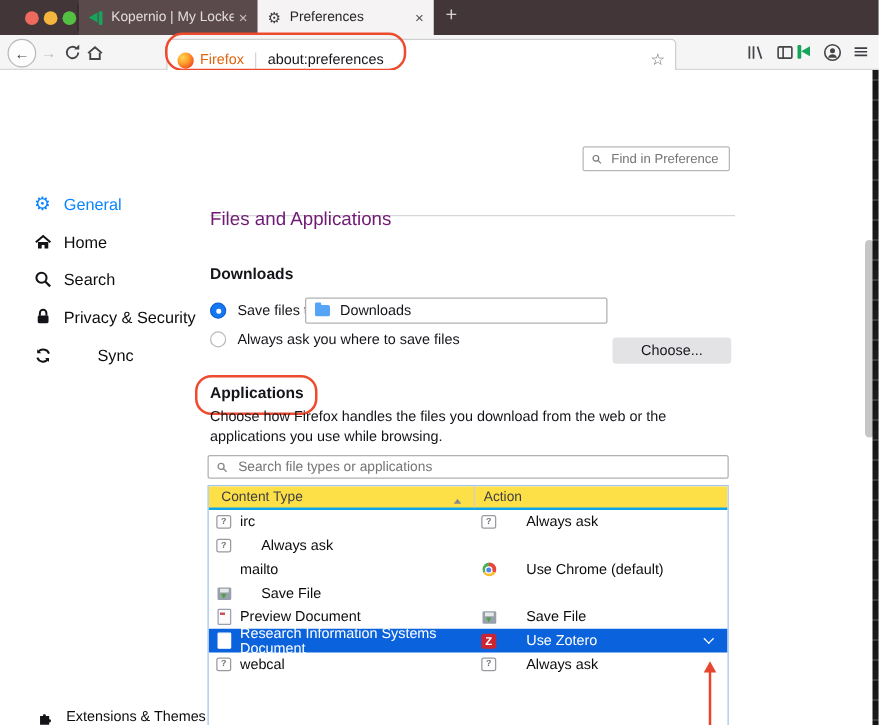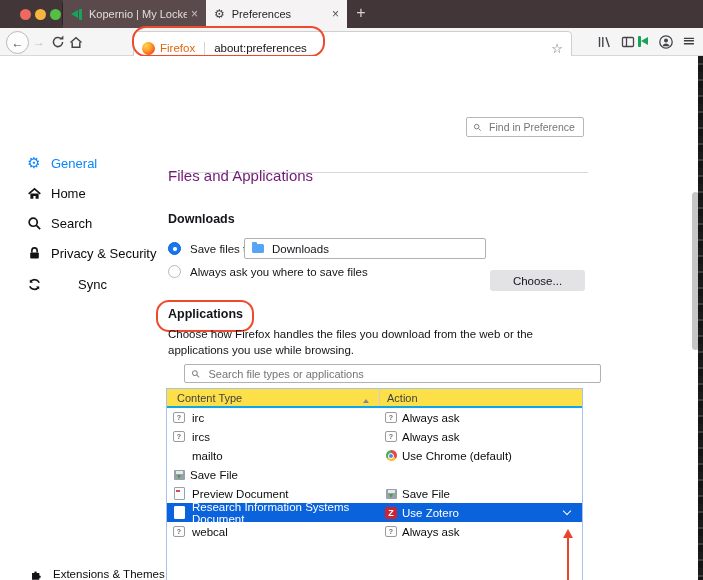--- a/index.html
+++ b/index.html
@@ -21,21 +21,21 @@
   .kop{width:11px;height:11px;position:relative;flex:0 0 auto;}
   .kop::before{content:"";position:absolute;left:0;top:1px;border-top:4.5px solid transparent;border-bottom:4.5px solid transparent;border-right:7px solid #16a35a;}
   .kop::after{content:"";position:absolute;right:0;top:0;width:3px;height:11px;background:#16a35a;border-radius:1px;}
 
   
   .toolbar{position:absolute;top:28px;left:0;width:703px;height:28px;background:#f6f5f6;border-bottom:1px solid #d8d7d9;box-sizing:border-box;}
   .backbtn{position:absolute;left:6px;top:31px;width:21px;height:21px;border:1px solid #b9b9bb;border-radius:50%;background:#fdfdfd;
            display:flex;align-items:center;justify-content:center;font-size:12px;color:#454549;}
   .fwd{position:absolute;left:33px;top:35px;font-size:12px;color:#bdbdbf;}
   .tb-svg{position:absolute;top:34px;}
-  .urlbar{position:absolute;left:133px;top:31px;width:439px;height:21px;border:1px solid #cfcfd1;border-radius:4px;background:#fff;
+  .urlbar{position:absolute;left:133px;top:31px;width:408px;height:21px;border:1px solid #cfcfd1;border-radius:4px;background:#fff;
           box-sizing:border-box;display:flex;align-items:center;padding:16px 8px;}
   .fxlogo{width:13px;height:13px;border-radius:50%;flex:0 0 auto;
           background:radial-gradient(circle at 32% 30%, #ffd54f 0%, #ff9d2e 40%, #f4511e 75%, #d84315 100%);}
   .urlbrand{margin-left:5px;font-size:11.5px;color:#e0670f;}
   .urldiv{width:1px;height:13px;background:#d4d4d6;margin:0 9px;}
   .urltext{font-size:11.5px;font-weight:normal;color:#15141a;}
   .star{margin-left:auto;font-family:"DejaVu Sans",sans-serif;font-size:13px;color:#69696d;}
   .burger{position:absolute;left:682px;top:31px;font-family:"DejaVu Sans",sans-serif;font-size:16px;color:#3f3f43;}
 
   
@@ -66,33 +66,33 @@
   .radio.off{background:#fff;border:1px solid #b9b9bb;}
   .rlabel{position:absolute;font-size:11.5px;color:#15141a;}
   .dl-field{position:absolute;left:244px;top:182px;width:242px;height:21px;border:1px solid #b1b1b3;border-radius:2px;background:#fff;
             box-sizing:border-box;display:flex;align-items:center;padding-left:7px;gap:8px;font-size:11.5px;}
   .folder{width:12px;height:9px;background:#56a4f5;border-radius:1.5px;position:relative;flex:0 0 auto;}
   .folder::before{content:"";position:absolute;top:-2px;left:0;width:5px;height:3px;background:#56a4f5;border-radius:1px 1px 0 0;}
   .choose-btn{position:absolute;left:490px;top:182px;width:95px;height:21px;background:#e3e3e6;border-radius:3px;
               display:flex;align-items:center;justify-content:center;font-size:11.5px;color:#15141a;margin-top:32px;}
   .apps-desc{position:absolute;left:168px;top:270px;width:418px;font-size:11.5px;line-height:16px;color:#15141a;}
   .searchbox{position:absolute;left:166px;top:308px;width:417px;height:19px;border:1px solid #b1b1b3;border-radius:2px;background:#fff;
-             box-sizing:border-box;display:flex;align-items:center;padding:0 6px;gap:6px;margin-left:18px;}
+             box-sizing:border-box;display:flex;align-items:center;padding:0 6px;gap:6px;}
   .searchbox input{border:none;outline:none;width:100%;font-size:11px;font-family:"Liberation Sans",sans-serif;color:#3a3a3e;background:transparent;}
 
   
   .apps-table{position:absolute;left:166px;top:332px;width:417px;height:244px;border:1px solid #a4c3ea;background:#fff;box-sizing:border-box;overflow:hidden;}
   .thead{display:flex;height:19px;background:#fde047;border-bottom:2px solid #0ea5e9;align-items:center;font-size:11px;color:#3f3f43;box-sizing:border-box;}
   .th-type{width:212px;padding-left:10px;position:relative;box-sizing:border-box;}
   .sort-up{position:absolute;right:10px;top:7px;width:0;height:0;border-left:3.5px solid transparent;border-right:3.5px solid transparent;border-bottom:4.5px solid #88888c;}
   .th-action{flex:1;height:100%;display:flex;align-items:center;padding-left:7px;border-left:1px solid #cfcfd1;box-sizing:border-box;}
   .trow{display:flex;height:19px;align-items:center;font-size:11.5px;color:#0c0c0d;position:relative;}
   .trow.selected{background:#0a62dc;color:#fff;}
   .cell-type{width:212px;display:flex;align-items:center;padding-left:6px;gap:7px;box-sizing:border-box;}
-  .cell-action{flex:1;display:flex;align-items:center;padding-left:6px;gap:5px;box-sizing:border-box;}
+  .cell-action{flex:1;display:flex;align-items:center;padding-left:6px;gap:24px;box-sizing:border-box;}
   .islot{width:12px;display:flex;justify-content:center;flex:0 0 auto;}
   .ticon{display:inline-block;position:relative;}
   .question-bubble-icon{width:10px;height:9px;border:1px solid #9a9aa0;border-radius:2px;background:#fdfdfd;}
   .question-bubble-icon::after{content:"?";position:absolute;left:0;right:0;top:0;text-align:center;font-size:7px;line-height:9px;color:#6a6a70;font-weight:bold;}
   .document-icon{width:9px;height:11px;background:#fbfbfc;border:1px solid #98a1ad;border-radius:1px;}
   .document-icon::after{content:"";position:absolute;top:2px;left:1.5px;width:4px;height:2px;background:#c9535a;}
   .trow.selected .document-icon{background:#fff;border-color:#fff;}
   .trow.selected .document-icon::after{display:none;}
   .save-file-icon{width:11px;height:10px;background:#98a1ab;border-radius:1px;}
   .save-file-icon::before{content:"";position:absolute;top:1px;left:2px;width:7px;height:3px;background:#e6e8ea;}
@@ -286,26 +286,20 @@
     </div>
     <div class="cell-action">
       <span class="islot action-slot">
                 <span class="ticon question-bubble-icon"></span>
               </span>
       <span class="action-label">Always ask</span>
     </div>
   </div>
 
   <div class="trow">
-    <div class="cell-type">
-      <span class="islot type-slot">
-                <span class="ticon question-bubble-icon"></span>
-              </span>
-      <span class="type-label">ircs</span>
-    </div>
     <div class="cell-action">
       <span class="islot action-slot">
                 <span class="ticon question-bubble-icon"></span>
               </span>
       <span class="action-label">Always ask</span>
     </div>
   </div>
 
   <div class="trow">
     <div class="cell-type">

